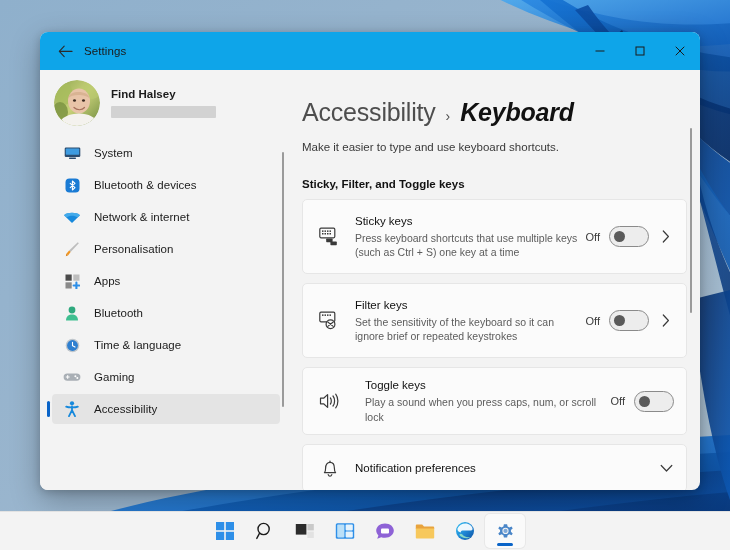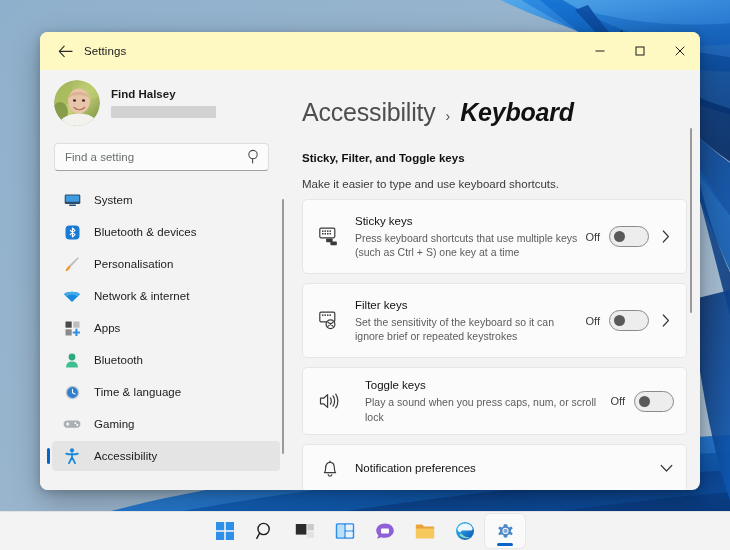--- a/index.html
+++ b/index.html
@@ -30,21 +30,21 @@
   }
 
   
   #win{
     position:absolute;left:40px;top:32px;width:660px;height:458px;
     background:#F3F3F3;border-radius:8px;overflow:hidden;
     box-shadow:0 10px 30px rgba(0,0,0,.28), 0 2px 8px rgba(0,0,0,.18);
     display:flex;flex-direction:column;
   }
   
-  #titlebar{height:38px;flex:0 0 38px;display:flex;align-items:center;position:relative;background:#fef9c3;}
+  #titlebar{height:38px;flex:0 0 38px;display:flex;align-items:center;position:relative;background:#0ea5e9;}
   #backbtn{width:30px;height:26px;margin-left:10px;display:flex;align-items:center;justify-content:center;border-radius:4px;}
   #apptitle{font-size:11.5px;color:#1B1B1B;margin-left:4px;letter-spacing:.1px;}
   #wincontrols{position:absolute;right:0;top:0;height:38px;display:flex;}
   .wc{width:40px;height:38px;display:flex;align-items:center;justify-content:center;}
   .wc svg{display:block;}
 
   
   #winbody{flex:1;display:flex;min-height:0;}
 
   
@@ -228,29 +228,20 @@
               <path d="M4,46 C6,37 16,33.5 25,33.5 C34,33.5 43,37 45,46 Z" fill="#F4F2EE"></path>
             </g>
           </svg>
         </div>
         <div>
           <div id="pname">Find Halsey</div>
           <div id="pmail"></div>
         </div>
       </div>
 
-      <div id="searchwrap">
-        <input id="searchbox" type="text" placeholder="Find a setting" style="">
-        <span id="searchicon">
-          <svg width="14" height="15" viewBox="0 0 14 15">
-            <circle cx="6" cy="5.6" r="4.2" fill="none" stroke="#4A4A4A" stroke-width="1.1"></circle>
-            <path d="M5.6,9.8 L5.6,14" stroke="#4A4A4A" stroke-width="1.1" stroke-linecap="round"></path>
-          </svg>
-        </span>
-      </div>
 
       <div id="navlist">
 
         <div class="navitem">
           <span class="navicon">
             <svg width="17" height="14" viewBox="0 0 17 14">
               <rect x="0.7" y="1.5" width="15.6" height="9.5" rx="1.3" fill="#2B4C6F"></rect>
               <rect x="1.8" y="2.5" width="13.4" height="6.2" rx="0.7" fill="#3E9BE0"></rect>
               <rect x="5" y="11.6" width="7" height="1.3" rx="0.6" fill="#2B4C6F"></rect>
             </svg>
@@ -263,37 +254,37 @@
             <svg width="15" height="15" viewBox="0 0 15 15">
               <rect x="0.5" y="0.5" width="14" height="14" rx="4" fill="#1A7BD4"></rect>
               <path d="M7.4,3 L10,5.4 L5.2,9.6 M5.2,5.4 L10,9.6 L7.4,12 L7.4,3" fill="none" stroke="#FFFFFF" stroke-width="1.1" stroke-linejoin="round" stroke-linecap="round"></path>
             </svg>
           </span>
           <span class="navlabel">Bluetooth &amp; devices</span>
         </div>
 
         <div class="navitem">
           <span class="navicon">
+            <svg width="18" height="13" viewBox="0 0 18 13">
+              <path d="M1,4.2 C4,1 14,1 17,4.2 L9,12 Z" fill="#1789DC"></path>
+              <path d="M1,4.2 C4,1 14,1 17,4.2 L14.5,6.6 C11.5,4.1 6.5,4.1 3.5,6.6 Z" fill="#4FB3EE" opacity="0.8"></path>
+            </svg>
+          </span>
+          <span class="navlabel">Network &amp; internet</span>
+        </div>
+
+        <div class="navitem">
+          <span class="navicon">
             <svg width="15" height="16" viewBox="0 0 15 16">
               <path d="M12.8,1.2 L13.8,2.2 L5.6,11 L4.1,9.5 Z" fill="#BDBDBD"></path>
               <path d="M4.1,9.5 L5.6,11 L3.2,14.2 L1.4,12.8 Z" fill="#F0941E"></path>
               <path d="M1.4,12.8 L3.2,14.2 L0.8,15.2 Z" fill="#D97A0C"></path>
             </svg>
           </span>
           <span class="navlabel">Personalisation</span>
-        </div>
-
-        <div class="navitem">
-          <span class="navicon">
-            <svg width="18" height="13" viewBox="0 0 18 13">
-              <path d="M1,4.2 C4,1 14,1 17,4.2 L9,12 Z" fill="#1789DC"></path>
-              <path d="M1,4.2 C4,1 14,1 17,4.2 L14.5,6.6 C11.5,4.1 6.5,4.1 3.5,6.6 Z" fill="#4FB3EE" opacity="0.8"></path>
-            </svg>
-          </span>
-          <span class="navlabel">Network &amp; internet</span>
         </div>
 
         <div class="navitem">
           <span class="navicon">
             <svg width="15" height="15" viewBox="0 0 15 15">
               <rect x="0.5" y="0.5" width="6.2" height="6.2" fill="#4A4A4A"></rect>
               <rect x="8.3" y="0.5" width="6.2" height="6.2" fill="#BDBDBD"></rect>
               <rect x="0.5" y="8.3" width="6.2" height="6.2" fill="#8A8A8A"></rect>
               <path d="M11.4,8.6 L11.4,14.5 M8.6,11.5 L14.3,11.5" stroke="#2E8FE8" stroke-width="2.1" stroke-linecap="round"></path>
             </svg>
@@ -350,22 +341,22 @@
     </div>
 
     <div id="content">
 
       <div id="crumb">
         <span class="crumb-a">Accessibility</span>
         <span class="crumb-sep">›</span>
         <span class="crumb-b">Keyboard</span>
       </div>
 
+      <div id="subtitle">Make it easier to type and use keyboard shortcuts.</div>
       <div id="secttitle">Sticky, Filter, and Toggle keys</div>
-      <div id="subtitle">Make it easier to type and use keyboard shortcuts.</div>
 
       <div class="card tall">
         <span class="card-icon">
           <svg width="22" height="20" viewBox="0 0 22 20">
             <rect x="0.8" y="1.2" width="15" height="9.6" rx="1.2" fill="none" stroke="#3A3A3A" stroke-width="1.2"></rect>
             <g fill="#3A3A3A">
               <rect x="3" y="3.4" width="1.5" height="1.5"></rect>
                 <rect x="5.5" y="3.4" width="1.5" height="1.5"></rect>
               <rect x="8" y="3.4" width="1.5" height="1.5"></rect>
                 <rect x="10.5" y="3.4" width="1.5" height="1.5"></rect>

